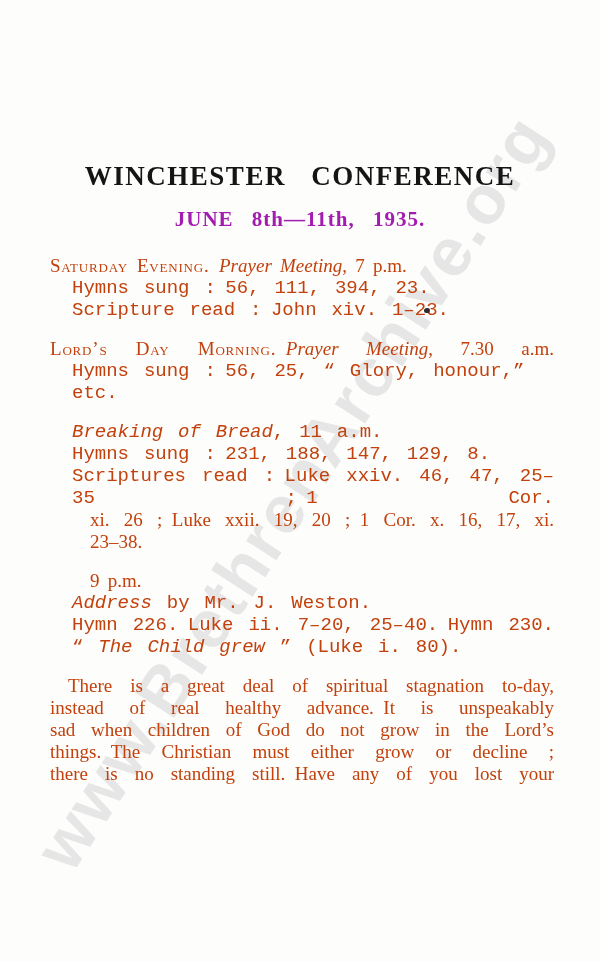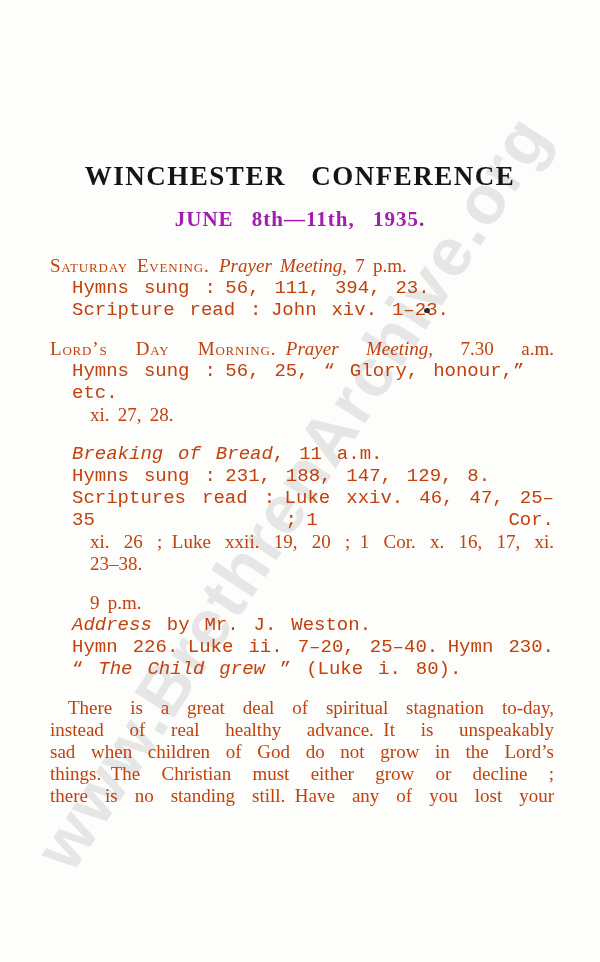--- a/index.html
+++ b/index.html
@@ -55,21 +55,20 @@
     <h2 class="subtitle">JUNE 8th—11th, 1935.</h2>
     <div class="body" id="body-lines">
         <div class="sec">
           <div class="line ind0"><span class="sc">Saturday Evening.</span><span class="rm"> </span><span class="it">Prayer Meeting</span><span class="rm">, 7 p.m.</span></div>
           <div class="line ind1"><span class="rm">Hymns sung : 56, 111, 394, 23.</span></div>
           <div class="line ind1"><span class="rm">Scripture read : John xiv. 1–23.</span></div>
         </div>
         <div class="sec">
           <div class="line ind0 just"><span class="sc">Lord’s Day Morning.</span><span class="rm"> </span><span class="it">Prayer Meeting</span><span class="rm">, 7.30 a.m.</span></div>
           <div class="line ind1"><span class="rm">Hymns sung : 56, 25, “ Glory, honour,” etc.</span></div>
-          <div class="line ind2"><span class="rm">xi. 27, 28.</span></div>
         </div>
         <div class="sec">
           <div class="line ind1"><span class="it">Breaking of Bread</span><span class="rm">, 11 a.m.</span></div>
           <div class="line ind1"><span class="rm">Hymns sung : 231, 188, 147, 129, 8.</span></div>
           <div class="line ind1 just"><span class="rm">Scriptures read : Luke xxiv. 46, 47, 25–35 ; 1 Cor.</span></div>
           <div class="line ind2 just"><span class="rm">xi. 26 ; Luke xxii. 19, 20 ; 1 Cor. x. 16, 17, xi.</span></div>
           <div class="line ind2"><span class="rm">23–38.</span></div>
         </div>
         <div class="sec">
           <div class="line ind2"><span class="rm">9 p.m.</span></div>

